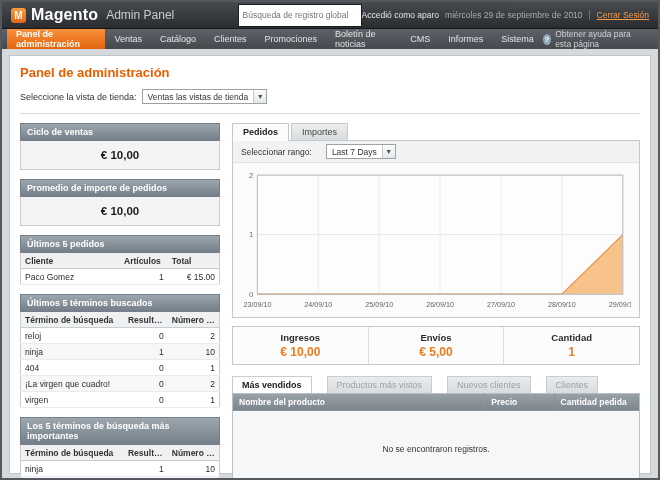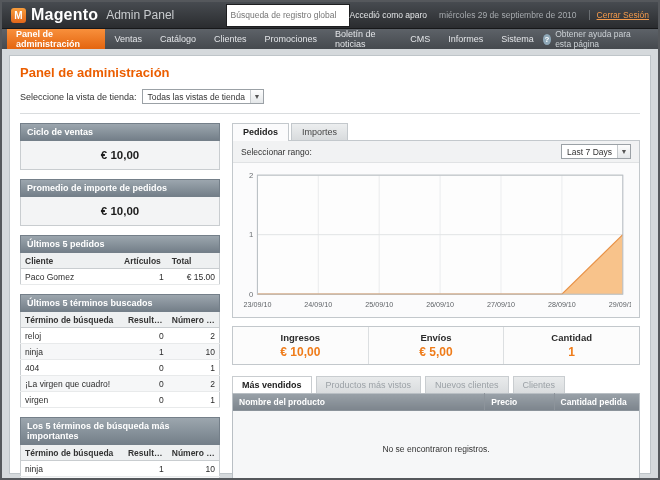--- a/index.html
+++ b/index.html
@@ -8,21 +8,21 @@
   body{font-family:"Liberation Sans",sans-serif}
   #screen{width:660px;height:480px;background:#d5d9dc;border:2px solid #55585c;overflow:hidden;margin:0 auto;position:relative}
 
   
   .topbar{height:27px;background:linear-gradient(#474b50,#2a2c2f);display:flex;align-items:center;padding:0 9px;border-bottom:1px solid #17181a}
   .brand{display:flex;align-items:center;gap:5px;flex:1}
   .logo{width:15px;height:15px;border-radius:3px;background:linear-gradient(#f89d3c,#e2661a);color:#fff;font-weight:bold;font-size:10px;display:flex;align-items:center;justify-content:center;flex:none}
   .brand-name{color:#fff;font-size:16px;font-weight:bold;letter-spacing:.2px}
   .brand-suffix{color:#c9cccf;font-size:12px;margin-left:3px}
   .search input{width:124px;height:23px;font-size:8.5px;border:1px solid #1d1e20;padding:0 4px;background:#fff;color:#555}
-  .top-right{flex:1;display:flex;justify-content:flex-end;align-items:center;gap:12px;font-size:8.5px;color:#a7abaf;white-space:nowrap}
+  .top-right{flex:1;display:flex;justify-content:flex-end;align-items:center;gap:6px;font-size:8.5px;color:#a7abaf;white-space:nowrap}
   .logged{color:#e3e5e7}
   .logout{color:#f59b4c;text-decoration:underline;cursor:pointer;border-left:1px solid #6a6e72;padding-left:7px}
 
   
   .nav{height:20px;background:linear-gradient(#5d6268,#45494e);display:flex;align-items:stretch;font-size:9px;color:#e3e5e8;padding-left:5px}
   .nav-item{display:flex;align-items:center;padding:0 9px;cursor:pointer}
   .nav-item.active{background:linear-gradient(#f8903c,#e4650f);color:#fff;font-weight:bold}
   .nav-help{margin-left:auto;display:flex;align-items:center;gap:4px;padding-right:9px;color:#cdd2d6;font-size:8.5px;cursor:pointer}
   .help-ico{width:11px;height:11px;border-radius:50%;background:#8fa8b8;color:#fff;font-size:8px;font-weight:bold;display:flex;align-items:center;justify-content:center}
 
@@ -46,31 +46,31 @@
   table.mini th{background:#eef0f1;color:#333;font-weight:bold;text-align:left;padding:2.5px 4px;border-bottom:1px solid #c9cdd0;overflow:hidden;white-space:nowrap;text-overflow:ellipsis}
   table.mini td{padding:2.5px 4px;border-bottom:1px solid #e8eaeb;color:#2c2c2c;background:#fff;overflow:hidden;white-space:nowrap;text-overflow:ellipsis}
   table.mini tr:nth-child(even) td{background:#f6f7f8}
   .num{text-align:right}
 
   
   .tabs{display:flex;gap:2px}
   .tab{font-size:9px;padding:3px 10px;border:1px solid #c3c8cc;border-bottom:none;background:linear-gradient(#eceeef,#d8dbdd);color:#444;cursor:pointer}
   .tab.active{background:#fbfbfc;font-weight:bold;color:#222;margin-bottom:-1px;position:relative;z-index:1}
   .chartbox{border:1px solid #c3c8cc;background:#fbfbfc}
-  .rangerow{display:flex;justify-content:space-between;align-items:center;gap:5px;background:#f1f2f3;border-bottom:1px solid #e0e2e4;padding:3px 8px;font-size:8.5px;color:#333}
+  .rangerow{display:flex;justify-content:flex-start;align-items:center;gap:14px;background:#f1f2f3;border-bottom:1px solid #e0e2e4;padding:3px 8px;font-size:8.5px;color:#333}
   .chartwrap{padding:6px 8px 2px}
   svg.chart{display:block;width:100%;height:auto}
 
   .stats{display:flex;border:1px solid #c3c8cc;background:#fcfcfc;margin-top:8px}
   .stat{flex:1;text-align:center;padding:5px 2px}
   .stat + .stat{border-left:1px solid #dcdfe1}
   .stat-label{font-size:9.5px;font-weight:bold;color:#2b2b2b}
   .stat-value{font-size:12px;font-weight:bold;color:#ef7c1a;margin-top:2px}
 
-  .btabs{display:flex;gap:4px;margin-top:11px}
+  .btabs{display:flex;gap:15px;margin-top:11px}
   .btab{font-size:9px;padding:3px 9px;border:1px solid #c9cdd0;border-bottom:none;background:linear-gradient(#e9ebec,#d9dcde);color:#9ba1a6;cursor:pointer}
   .btab.active{background:#fff;color:#222;font-weight:bold}
   table.products{width:100%;border-collapse:collapse;font-size:8.5px;border:1px solid #b9bfc4;table-layout:fixed}
   table.products th{background:linear-gradient(#9aa2a9,#7c848c);color:#fff;text-align:left;font-weight:bold;padding:3.5px 6px;border-right:1px solid #8d949b}
   table.products th:last-child{border-right:none}
   .empty-row td{background:#f6f7f8;text-align:center;padding:33px 0;color:#333}
 </style>
 </head>
 <body>
 
@@ -107,21 +107,21 @@
       <span>Obtener ayuda para esta página</span>
     </span>
   </div>
 
   <div class="card">
     <div class="page-title">Panel de administración</div>
 
     <div class="storeview">
       <span>Seleccione la vista de tienda:</span>
       <span class="sel">
-        <span class="sel-text">Todas las vistas de tienda</span>
+        <span class="sel-text">Ventas las vistas de tienda</span>
         <span class="sel-arrow">▼</span>
       </span>
     </div>
 
     <div class="main">
 
       <div class="leftcol">
 
         <div class="block">
           <div class="block-head">Ciclo de ventas</div>

